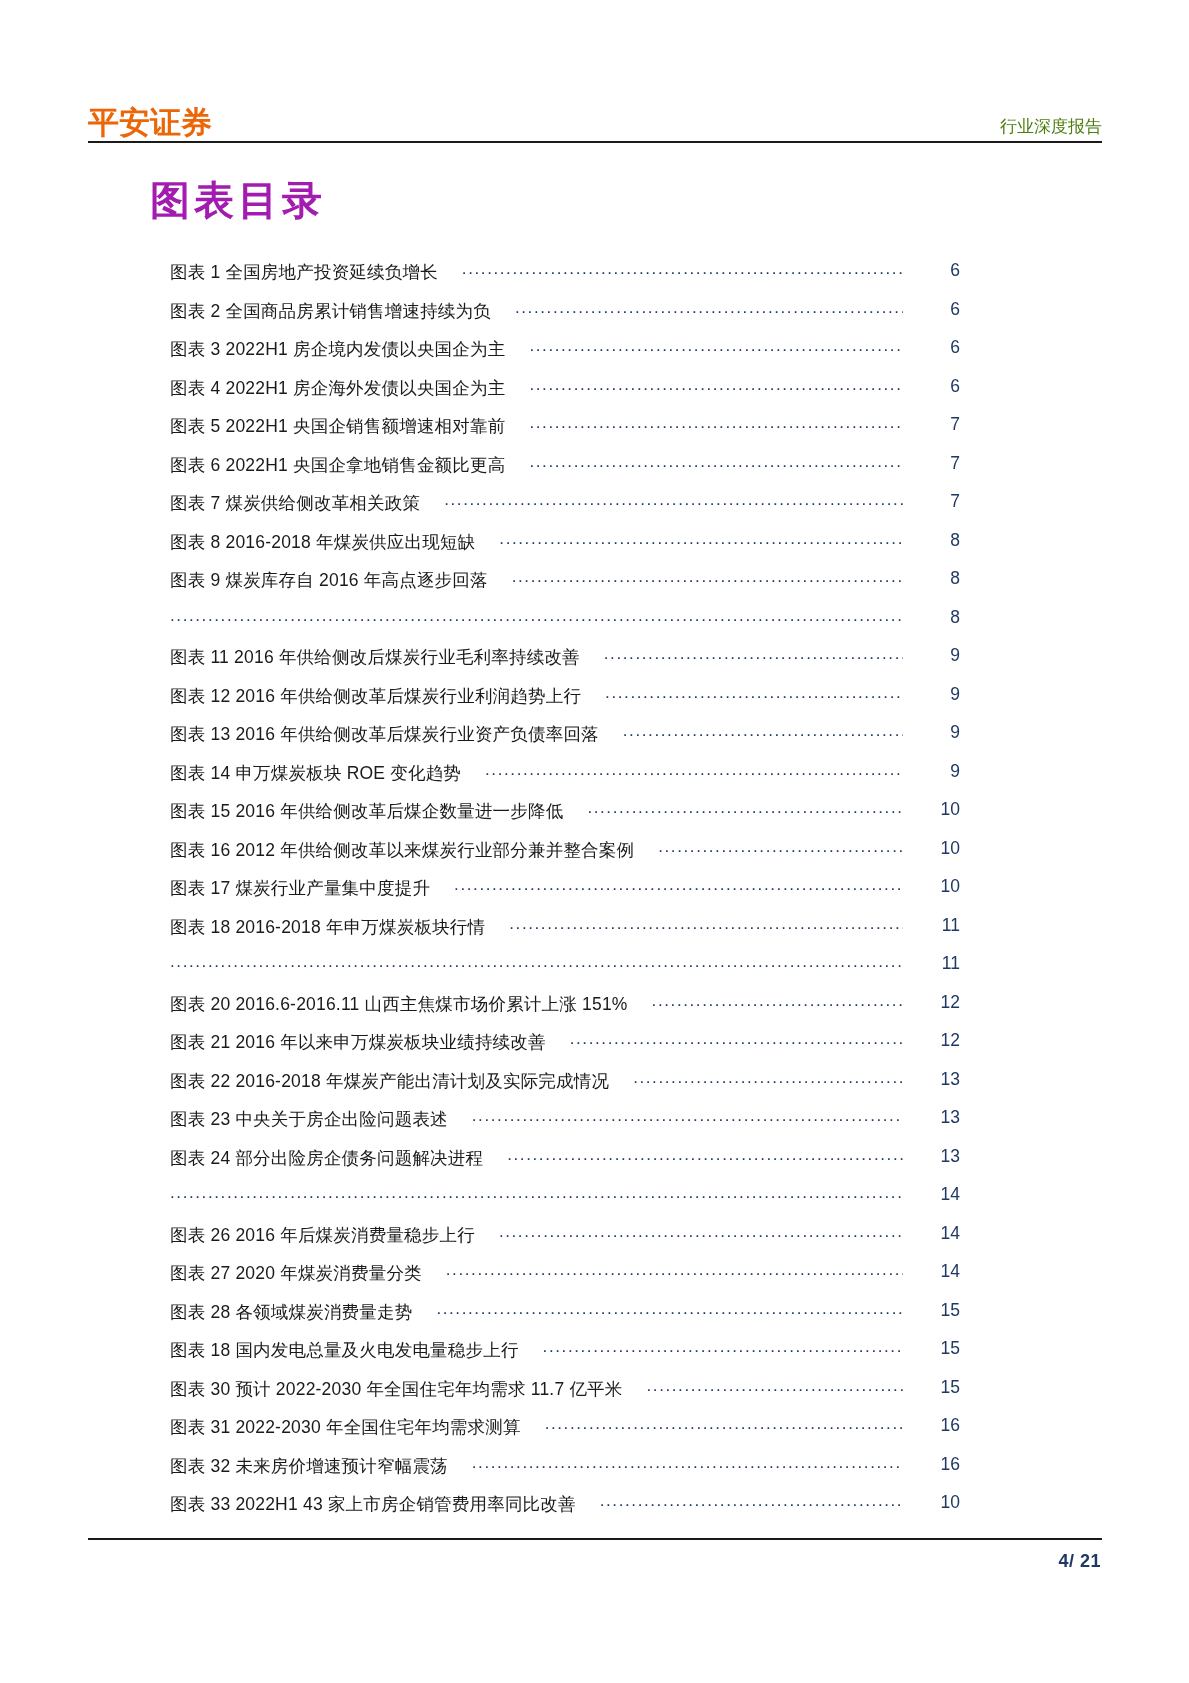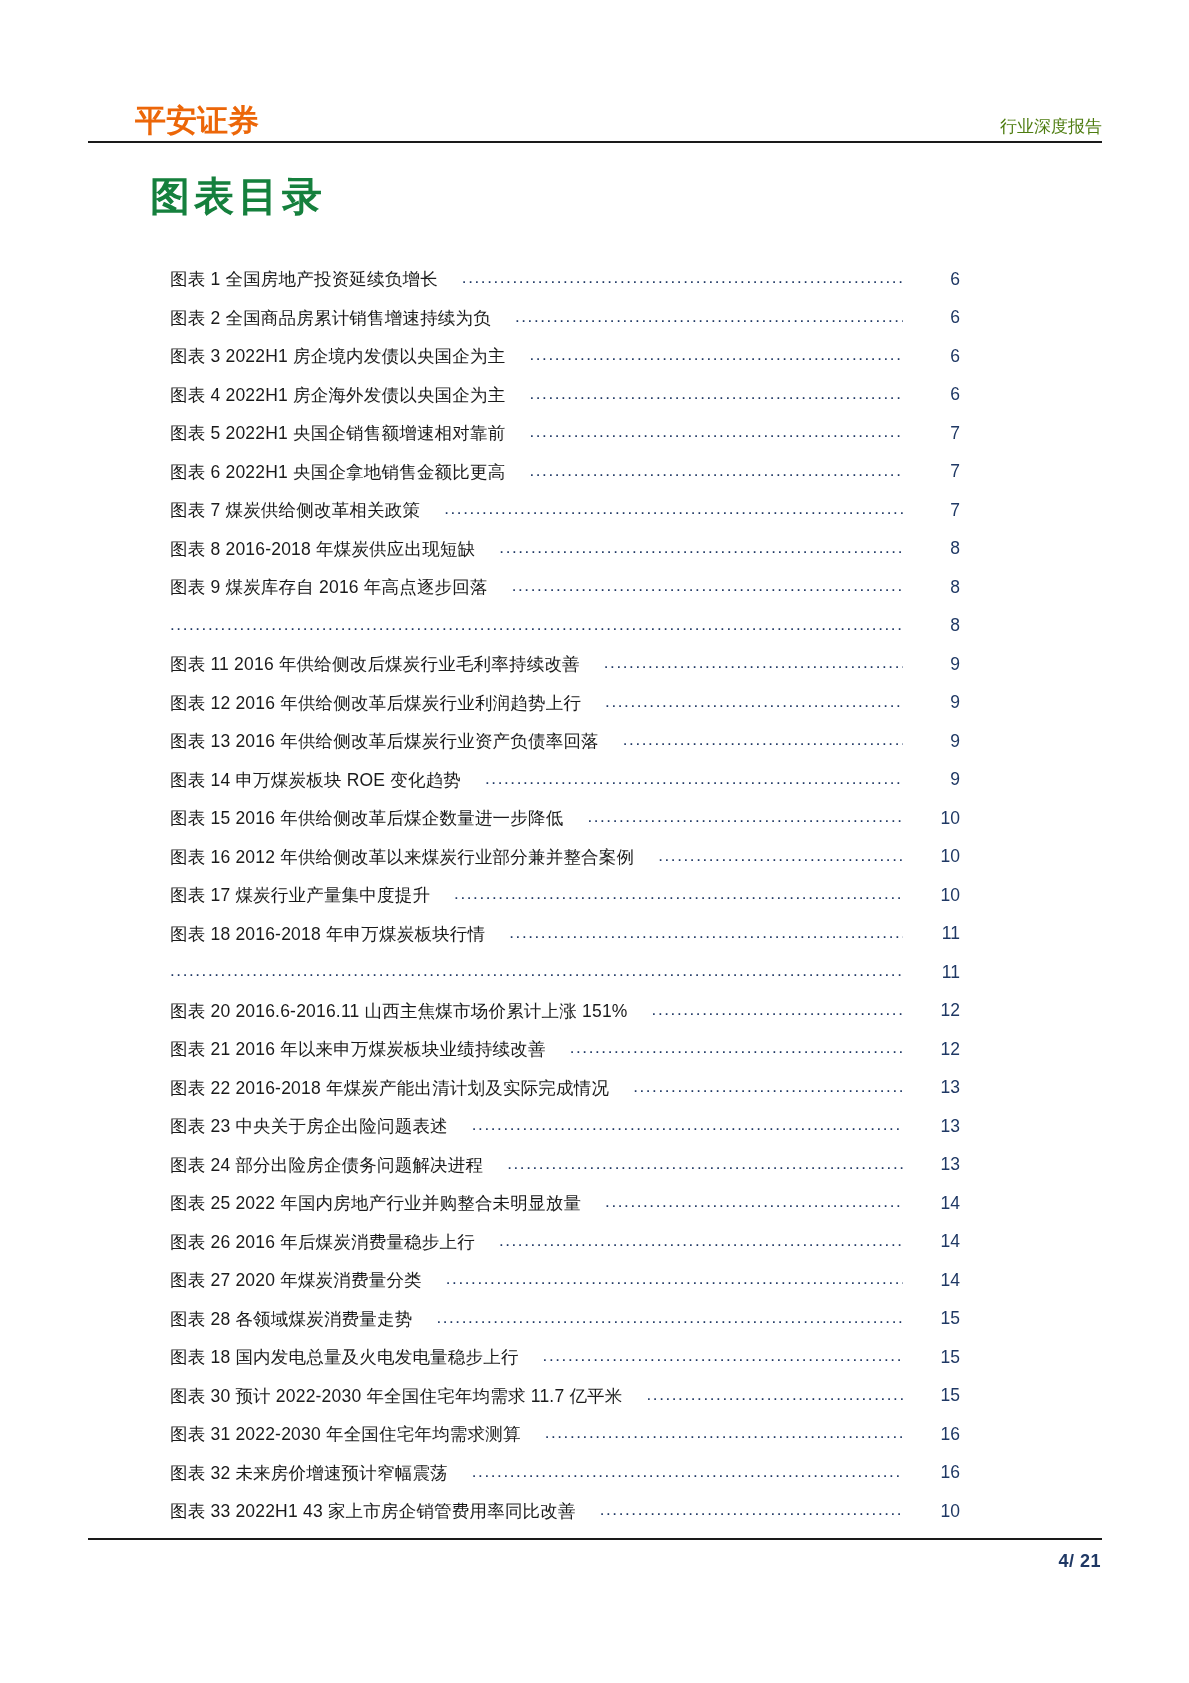--- a/index.html
+++ b/index.html
@@ -28,28 +28,27 @@
     position: absolute;
     left: 88px;
     top: 82px;
     width: 1014px;
     height: 56px;
     display: flex;
     align-items: flex-end;
     justify-content: space-between;
   }
   .brand {
-    font-family: Liberation Mono, monospace;
+    font-family: Liberation Serif, serif;
     font-size: 31px;
     font-weight: 700;
     color: #EC6608;
     letter-spacing: 0px;
     line-height: 1;
     white-space: nowrap;
-    margin-left: 47px;
   }
   .header-right {
     font-size: 17px;
     font-weight: 400;
     color: #4d7c0f;
     line-height: 1;
     white-space: nowrap;
     padding-bottom: 3px;
   }
   .header-rule {
@@ -59,38 +58,38 @@
     width: 1014px;
     height: 0;
     border-top: 2.5px solid #1a1a1a;
   }
 
   
   .page-title {
     position: absolute;
     left: 150px;
     top: 176px;
-    font-family: Liberation Mono, monospace;
+    font-family: Liberation Sans, sans-serif;
     font-size: 40px;
     font-weight: 700;
     letter-spacing: 4px;
-    color: #15803d;
+    color: #a21caf;
     line-height: 1.2;
   }
 
   
   .toc {
     position: absolute;
     left: 170px;
     top: 260px;
     width: 790px;
   }
   .toc-entry {
     display: flex;
-    align-items: center;
+    align-items: flex-start;
     width: 100%;
     height: 38.5px;
     font-size: 17.5px;
     color: #1a1a1a;
     white-space: nowrap;
     overflow: hidden;
     gap: 21px;
   }
   .toc-label {
     flex: 0 0 auto;
@@ -263,21 +262,20 @@
         <span class="toc-label">图表 23  中央关于房企出险问题表述</span>
         <span class="toc-dots">........................................................................................................................................................</span>
         <span class="toc-page">13</span>
       </div>
       <div class="toc-entry">
         <span class="toc-label">图表 24  部分出险房企债务问题解决进程</span>
         <span class="toc-dots">........................................................................................................................................................</span>
         <span class="toc-page">13</span>
       </div>
       <div class="toc-entry">
-        <span class="toc-label">图表 25 2022 年国内房地产行业并购整合未明显放量</span>
         <span class="toc-dots">........................................................................................................................................................</span>
         <span class="toc-page">14</span>
       </div>
       <div class="toc-entry">
         <span class="toc-label">图表 26 2016 年后煤炭消费量稳步上行</span>
         <span class="toc-dots">........................................................................................................................................................</span>
         <span class="toc-page">14</span>
       </div>
       <div class="toc-entry">
         <span class="toc-label">图表 27 2020 年煤炭消费量分类</span>

